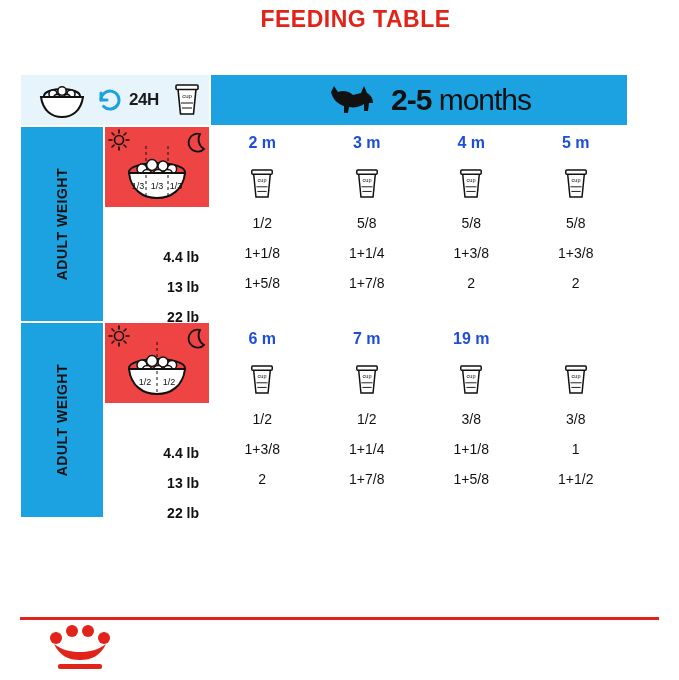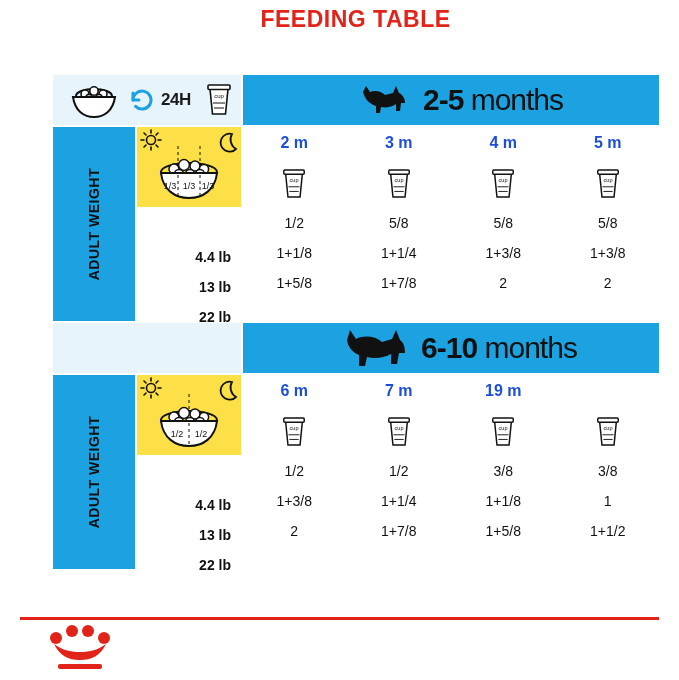--- a/index.html
+++ b/index.html
@@ -26,21 +26,21 @@
     font-size: 23px;
     font-weight: bold;
     letter-spacing: 0.5px;
     font-family: "Liberation Sans", sans-serif;
   }
 
   
   .table-wrap {
     position: absolute;
     top: 74px;
-    left: 52px;
+    left: 20px;
     width: 608px;
     height: 510px;
   }
 
   .row { display: flex; width: 100%; }
 
   
   .cell {
     box-sizing: border-box;
     border: 1px solid #ffffff;
@@ -137,21 +137,21 @@
     font-size: 14px;
     font-weight: bold;
     color: #111;
     letter-spacing: 0.5px;
     text-align: center;
     line-height: 15px;
   }
 
   
   .bowl-cell {
-    background: #fde047;
+    background: #ef4444;
     position: relative;
     display: flex;
     align-items: center;
     justify-content: center;
   }
 
   
   .bottom-rule {
     position: absolute;
     left: 20px;
@@ -330,31 +330,20 @@
       <div class="row drow">
         <div class="cell wcell c-wt" style="width:106px">22 lb</div>
         <div class="cell vcell col4">1+5/8</div>
         <div class="cell vcell col4">1+7/8</div>
         <div class="cell vcell col4">2</div>
         <div class="cell vcell col4">2</div>
       </div>
     </div>
   </div>
 
-  <div class="row">
-    <div class="cell lightblue c-left" style="height:52px"></div>
-    <div class="cell blue c-right age-title hdr">
-      <span>
-        <svg width="70" height="44" viewBox="0 0 70 44">
-          <path d="M8 14 L11 4 L17 13 C25 9 36 10 43 16 L53 13 L57 4 L61 14 C65 17 66 22 66 27 L60 27 L58 38 L52 38 L52 28 C45 32 35 33 28 31 L26 40 L20 40 L20 29 C13 26 9 21 8 14 Z" fill="#111"></path>
-        </svg>
-      </span>
-      <span class="label"><span>6-10</span> <span class="light">months</span></span>
-    </div>
-  </div>
 
   <div class="row">
     <div class="cell blue c-lbl vert-label" style="height:196px">
       <span>ADULT WEIGHT</span>
     </div>
 
     <div style="width:524px">
       <div class="row">
         <div class="cell blue bowl-cell c-bowl" style="height:82px;width:106px">
           <svg width="104" height="78" viewBox="0 0 104 78">

